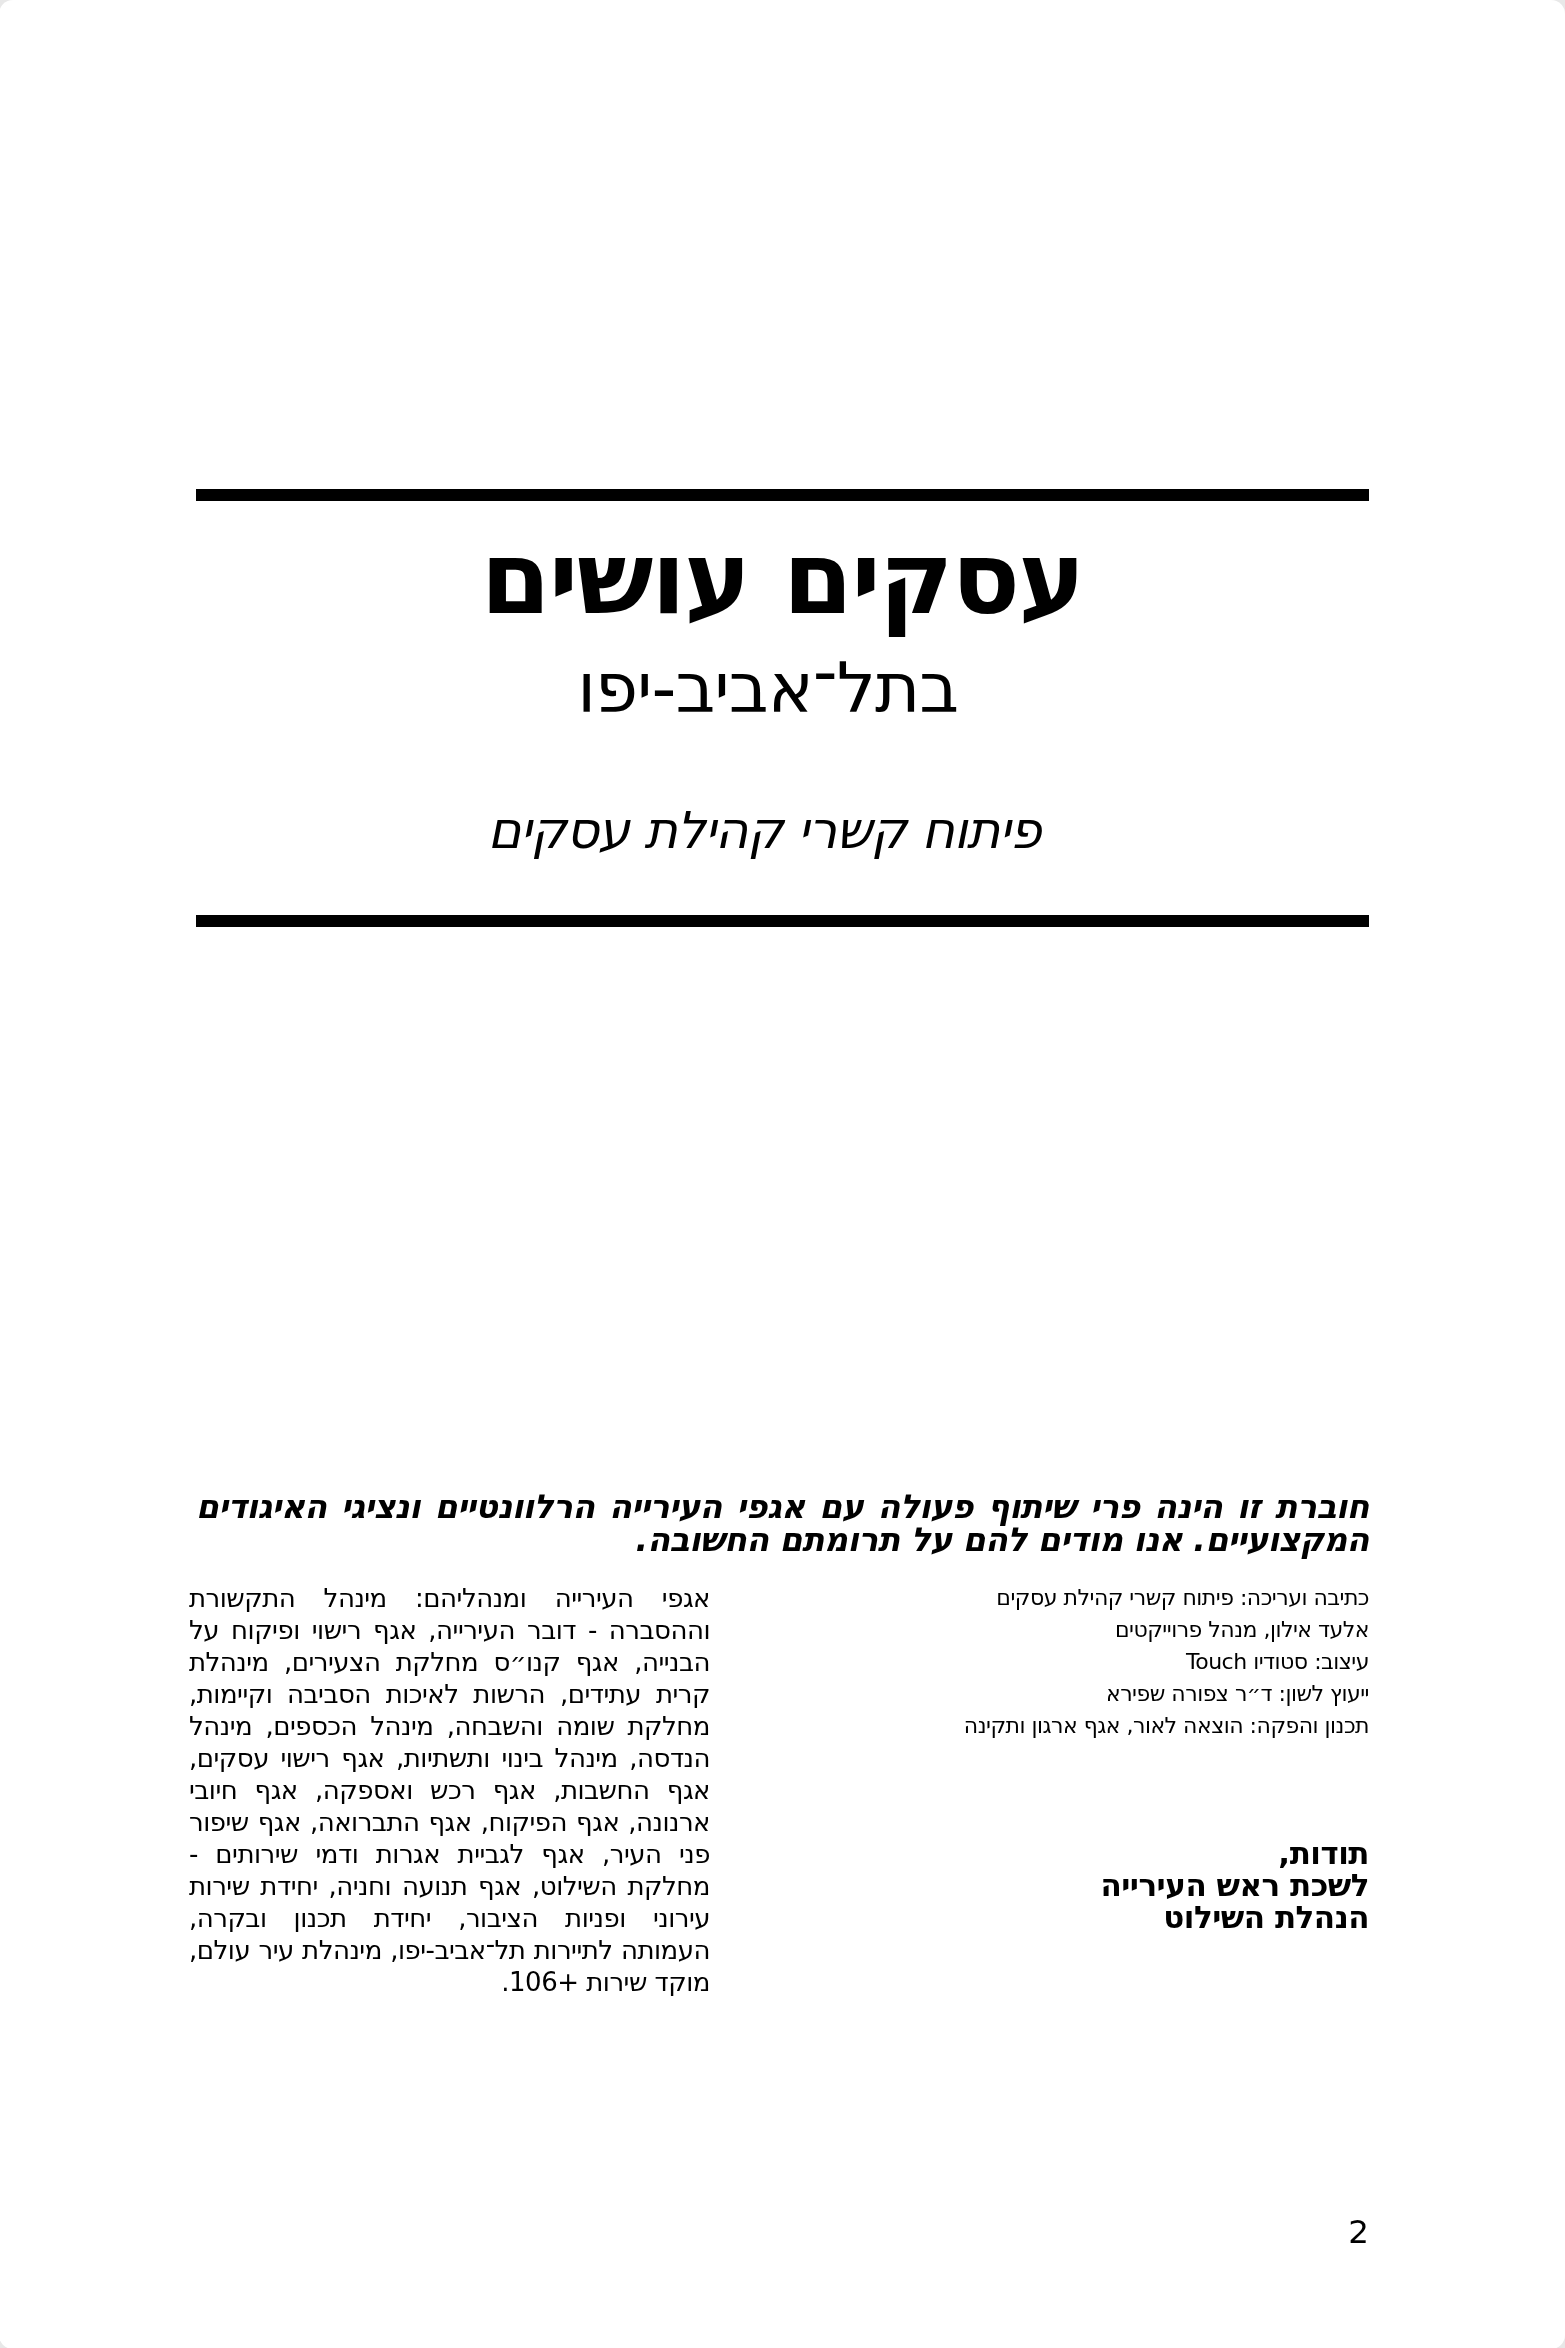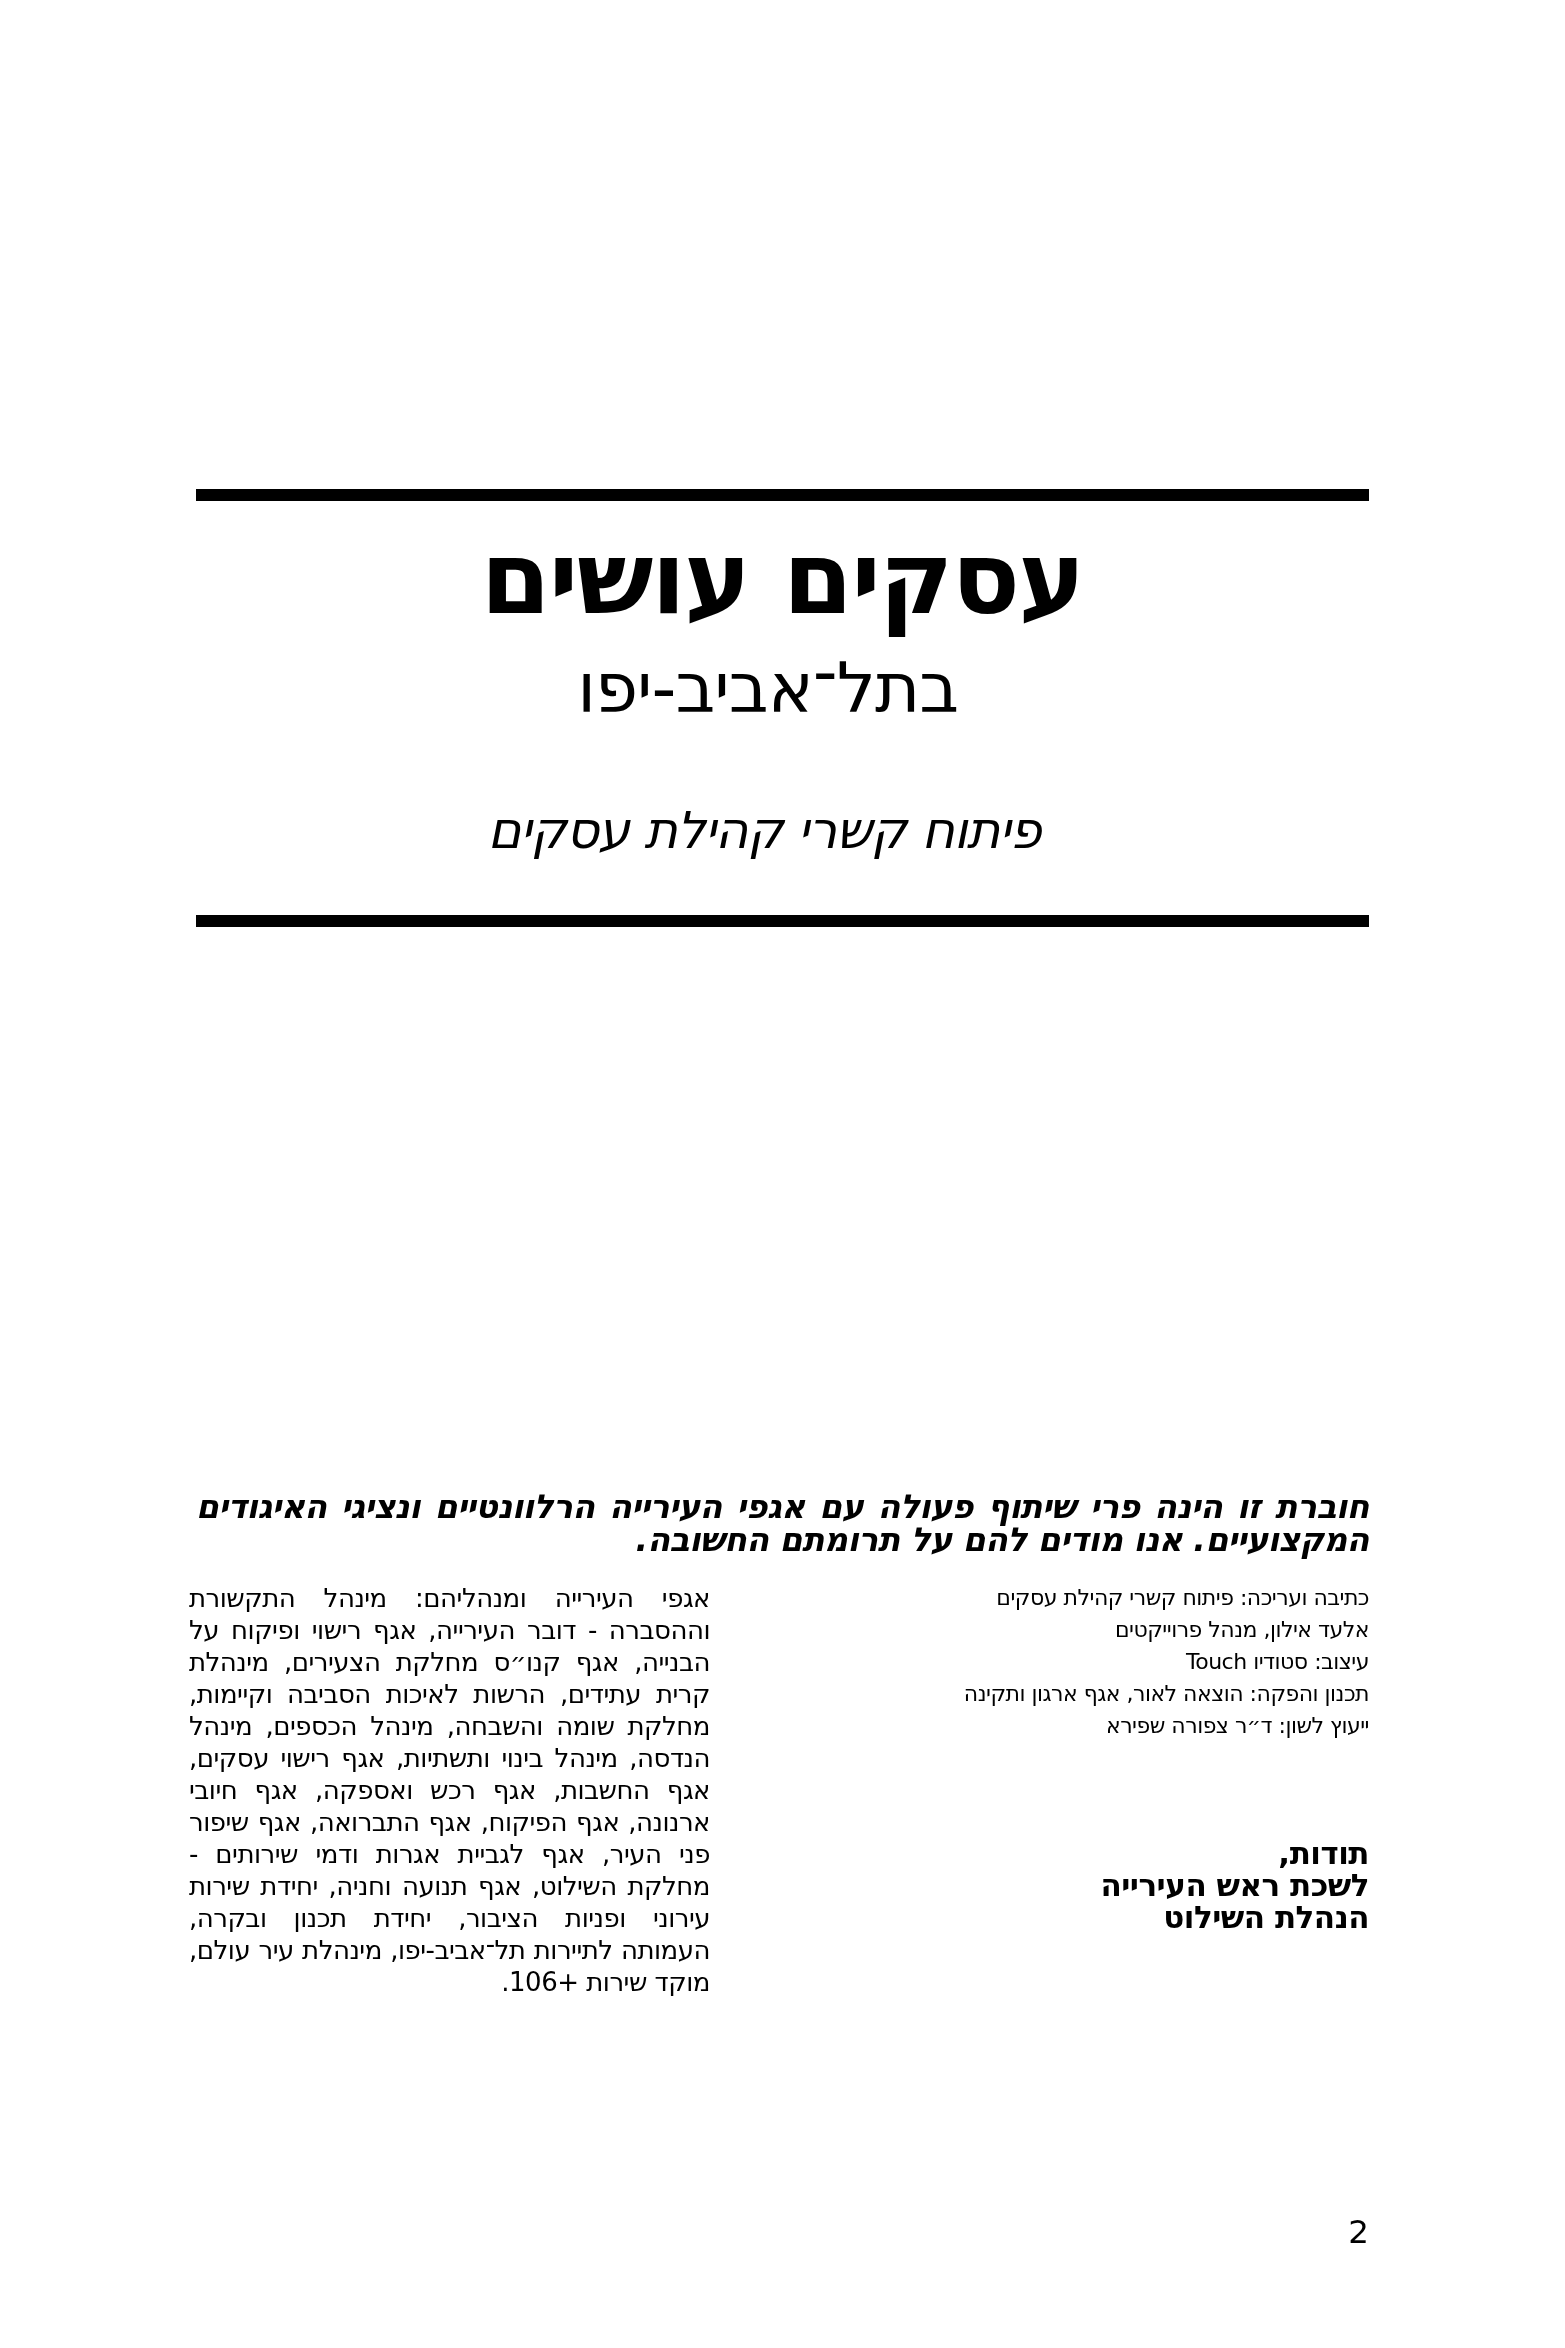--- a/index.html
+++ b/index.html
@@ -5,20 +5,21 @@
   html,body{margin:0;padding:0;background:#e8e8e8;}
   .page{
     position:relative;
     width:1566px;height:2349px;
     margin:0 auto;
     background:#ffffff;
     font-family:"DejaVu Sans","Liberation Sans",sans-serif;
     color:#000;
     direction:rtl;
     overflow:hidden;
+    border-radius:14px;
   }
   .rule{
     position:absolute;
     left:197px;width:1173px;height:12.4px;
     background:#000;
   }
   .rule-top{top:489px;}
   .rule-bottom{top:915px;}
   .title{
     position:absolute;top:528px;left:0;width:1566px;
@@ -100,22 +101,22 @@
   <div class="tagline">פיתוח קשרי קהילת עסקים</div>
 
   <div class="rule rule-bottom"></div>
 
   <p class="intro">חוברת זו הינה פרי שיתוף פעולה עם אגפי העירייה הרלוונטיים ונציגי האיגודים המקצועיים. אנו מודים להם על תרומתם החשובה.</p>
 
   <div class="credits">
     <div class="credit-line"><span class="b">כתיבה ועריכה:</span><span> פיתוח קשרי קהילת עסקים</span></div>
     <div class="credit-line"><span class="b"></span><span>אלעד אילון, מנהל פרוייקטים</span></div>
     <div class="credit-line"><span class="b">עיצוב:</span><span> סטודיו Touch</span></div>
+    <div class="credit-line"><span class="b">ייעוץ לשון:</span><span> ד״ר צפורה שפירא</span></div>
     <div class="credit-line"><span class="b">תכנון והפקה:</span><span> הוצאה לאור, אגף ארגון ותקינה</span></div>
-    <div class="credit-line"><span class="b">ייעוץ לשון:</span><span> ד״ר צפורה שפירא</span></div>
   </div>
 
   <div class="thanks">
     <div>תודות,</div>
     <div>לשכת ראש העירייה</div>
     <div>הנהלת השילוט</div>
   </div>
 
   <p class="departments"><span class="b">אגפי העירייה ומנהליהם:</span><span> מינהל התקשורת וההסברה - דובר העירייה, אגף רישוי ופיקוח על הבנייה, אגף קנו״ס מחלקת הצעירים, מינהלת קרית עתידים, הרשות לאיכות הסביבה וקיימות, מחלקת שומה והשבחה, מינהל הכספים, מינהל הנדסה, מינהל בינוי ותשתיות, אגף רישוי עסקים, אגף החשבות, אגף רכש ואספקה, אגף חיובי ארנונה, אגף הפיקוח, אגף התברואה, אגף שיפור פני העיר, אגף לגביית אגרות ודמי שירותים - מחלקת השילוט, אגף תנועה וחניה, יחידת שירות עירוני ופניות הציבור, יחידת תכנון ובקרה, העמותה לתיירות תל־אביב-יפו, מינהלת עיר עולם, מוקד שירות +106.</span></p>
 

